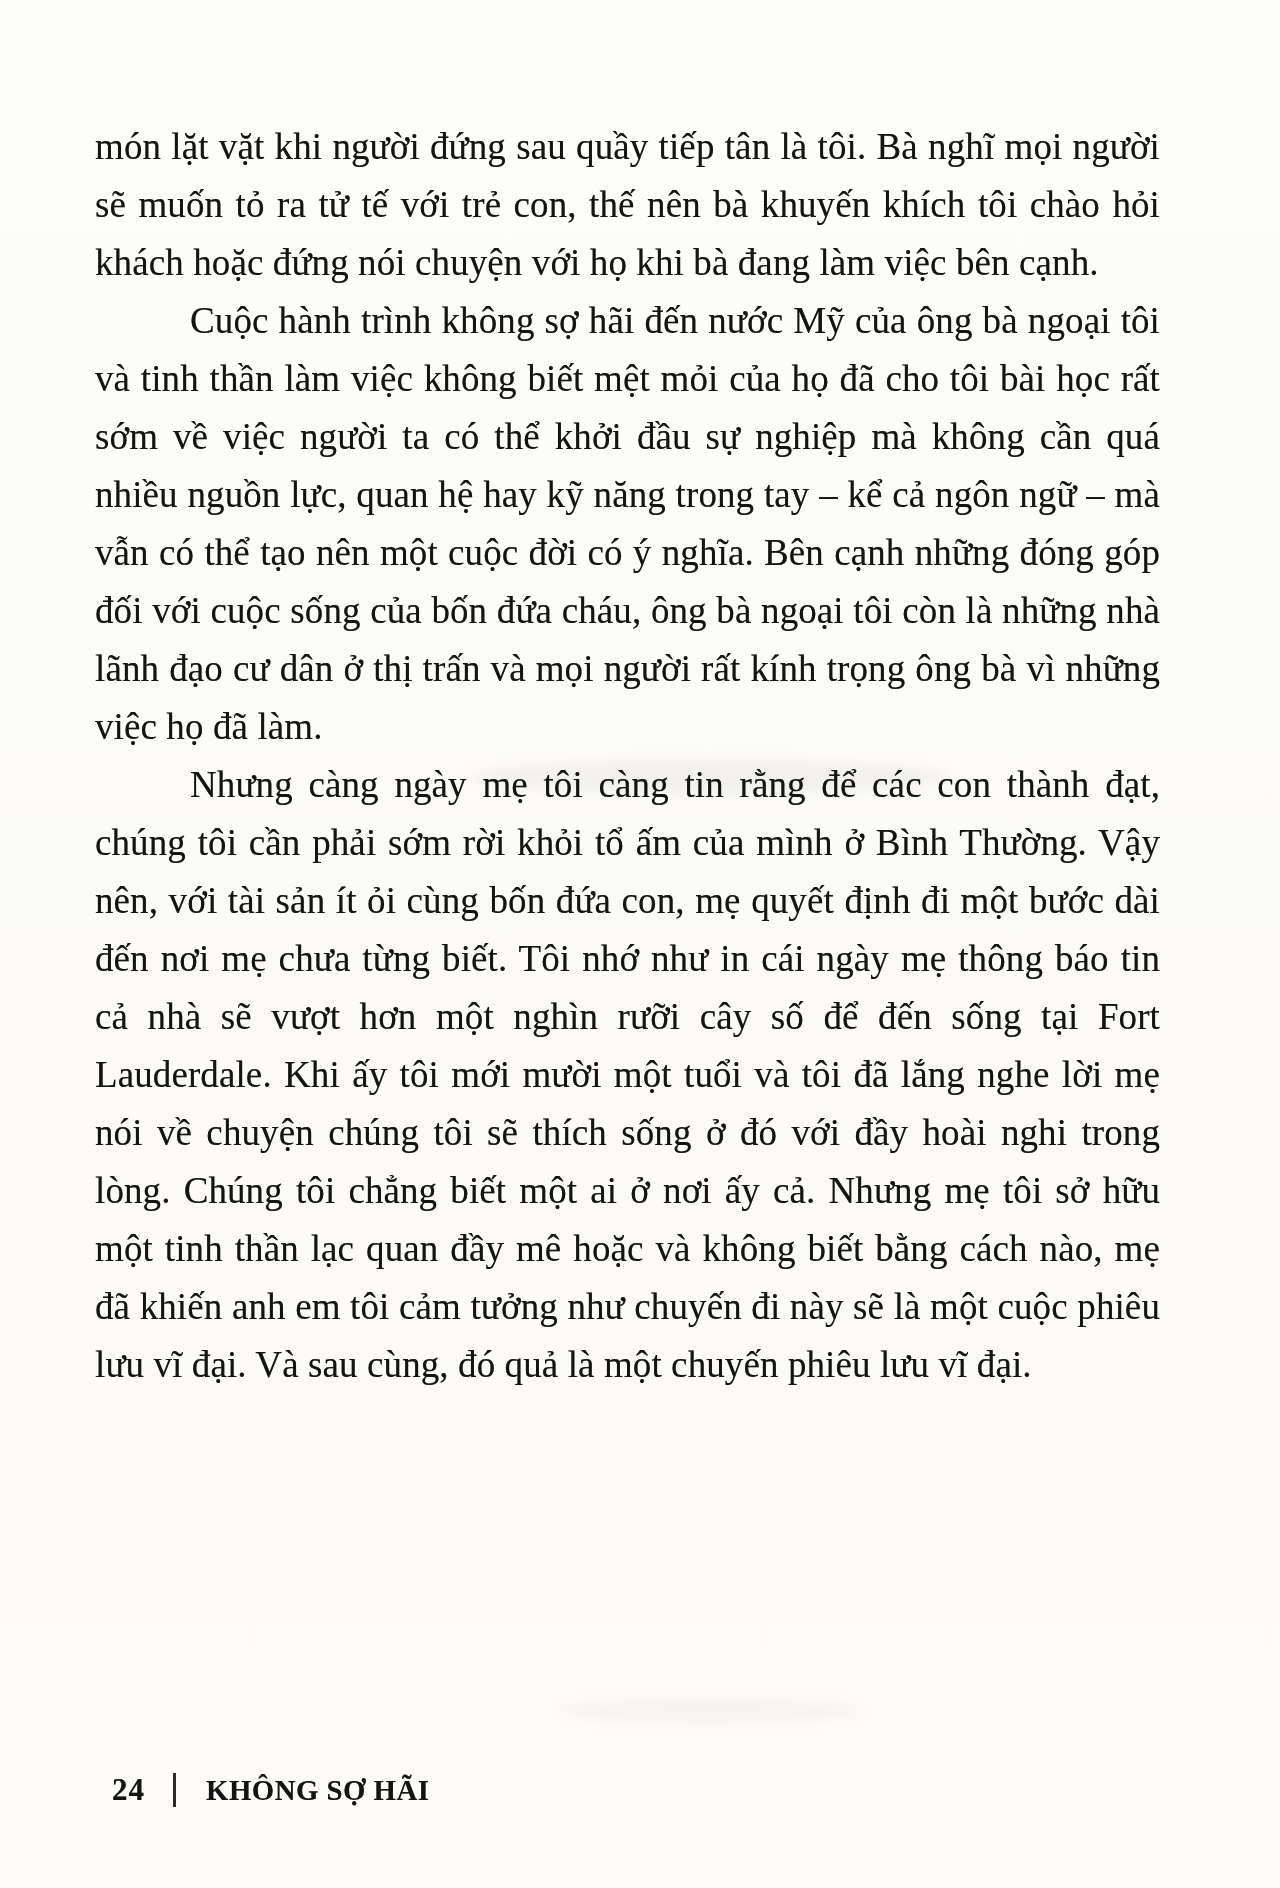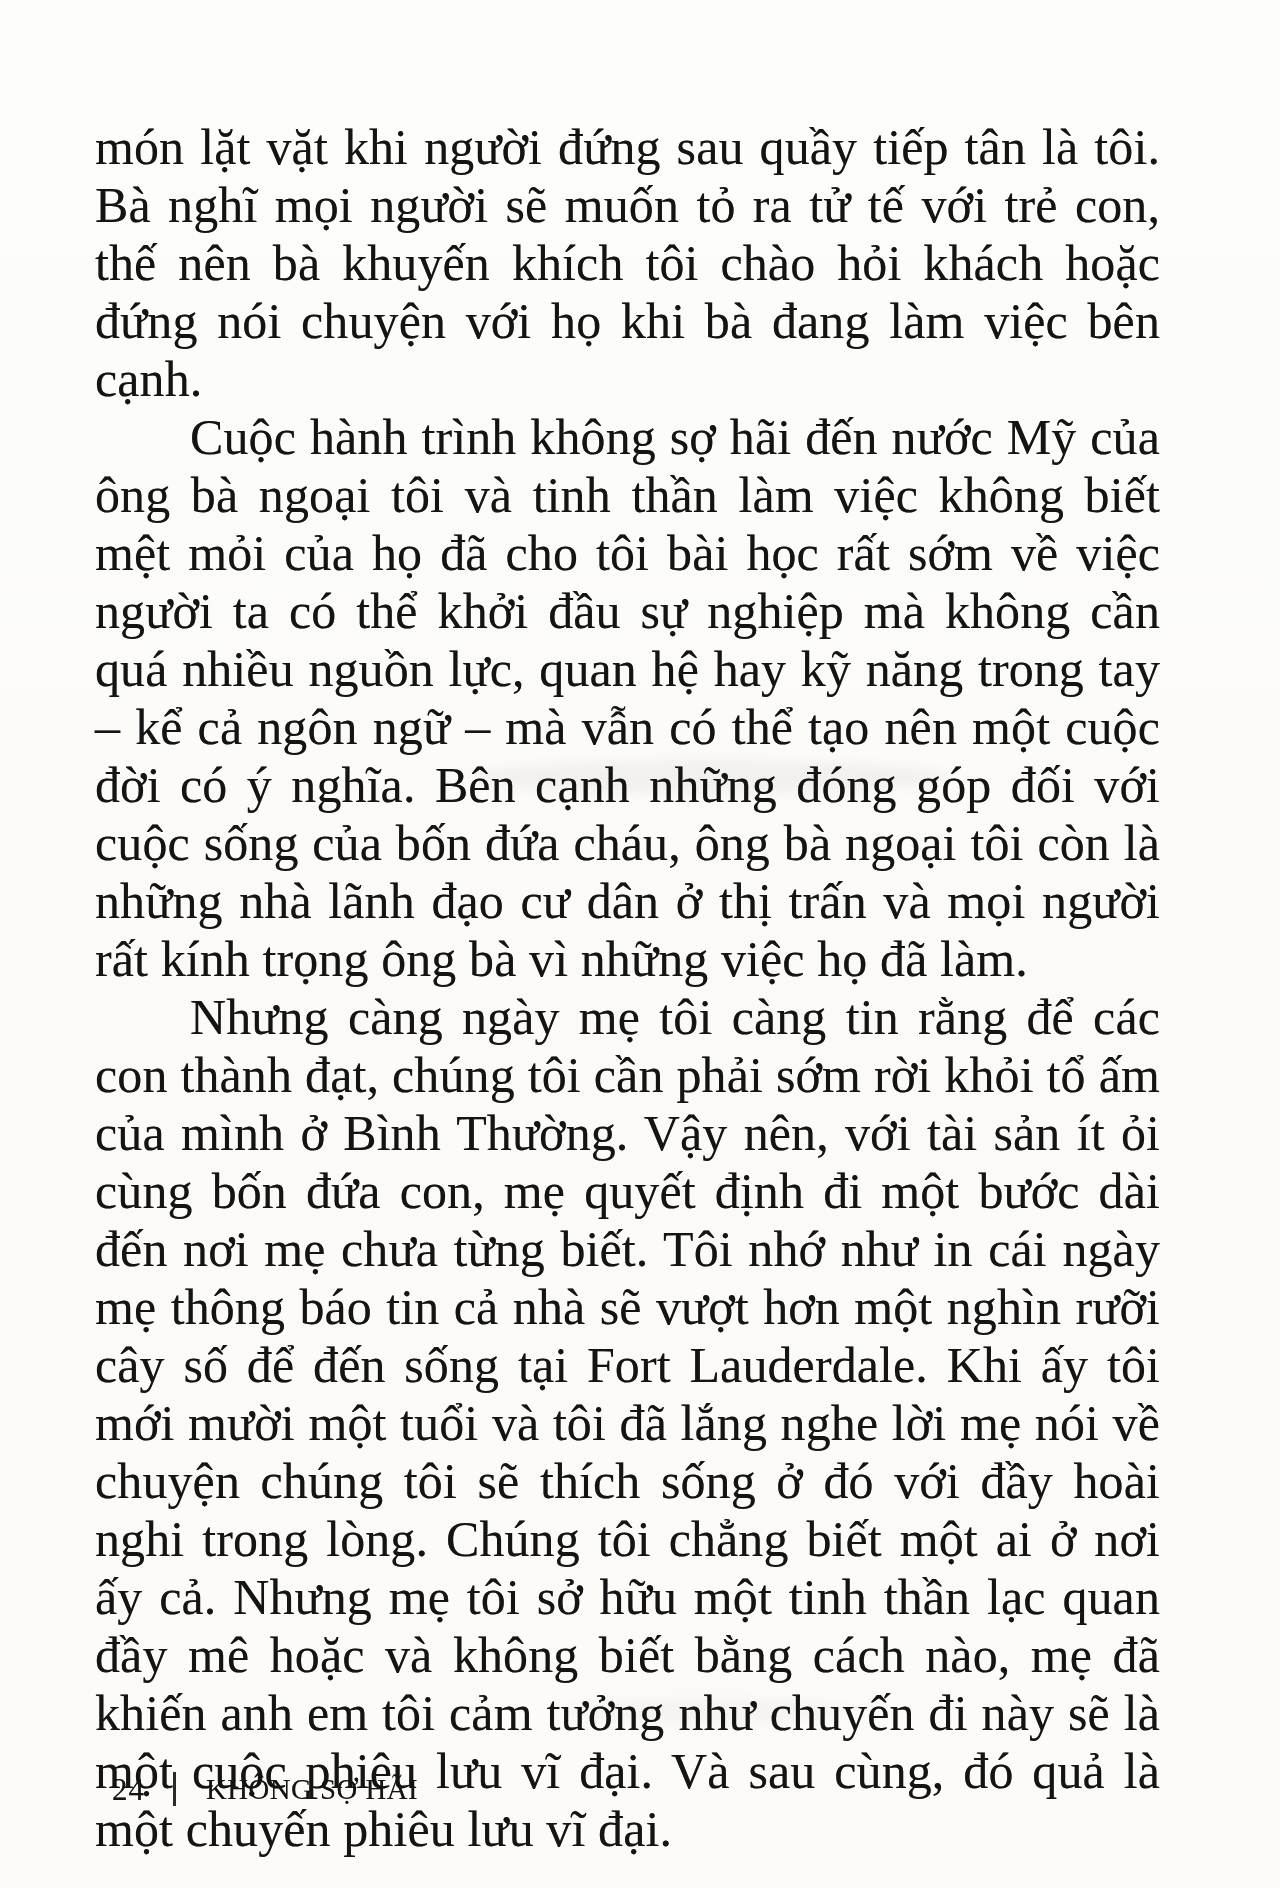--- a/index.html
+++ b/index.html
@@ -17,40 +17,40 @@
   }
   .page {
     position: absolute;
     inset: 0;
   }
   .content {
     position: absolute;
     left: 95px;
     top: 118px;
     width: 1065px;
-    font-size: 50px;
+    font-size: 37px;
     line-height: 58px;
     text-align: justify;
     text-shadow: 0 0 0.5px rgba(0,0,0,0.45);
     letter-spacing: 0.1px;
   }
   .content p {
     margin: 0;
   }
   .content p + p {
     text-indent: 95px;
   }
   .footer {
     position: absolute;
     left: 112px;
     top: 1772px;
     display: flex;
-    align-items: flex-start;
+    align-items: center;
     font-size: 31px;
-    font-weight: normal;
+    font-weight: bold;
     text-shadow: 0 0 0.5px rgba(0,0,0,0.45);
   }
   .footer .page-num {
     letter-spacing: 1px;
   }
   .footer .bar {
     display: inline-block;
     width: 0;
     height: 34px;
     border-left: 3px solid #2a2a2a;

